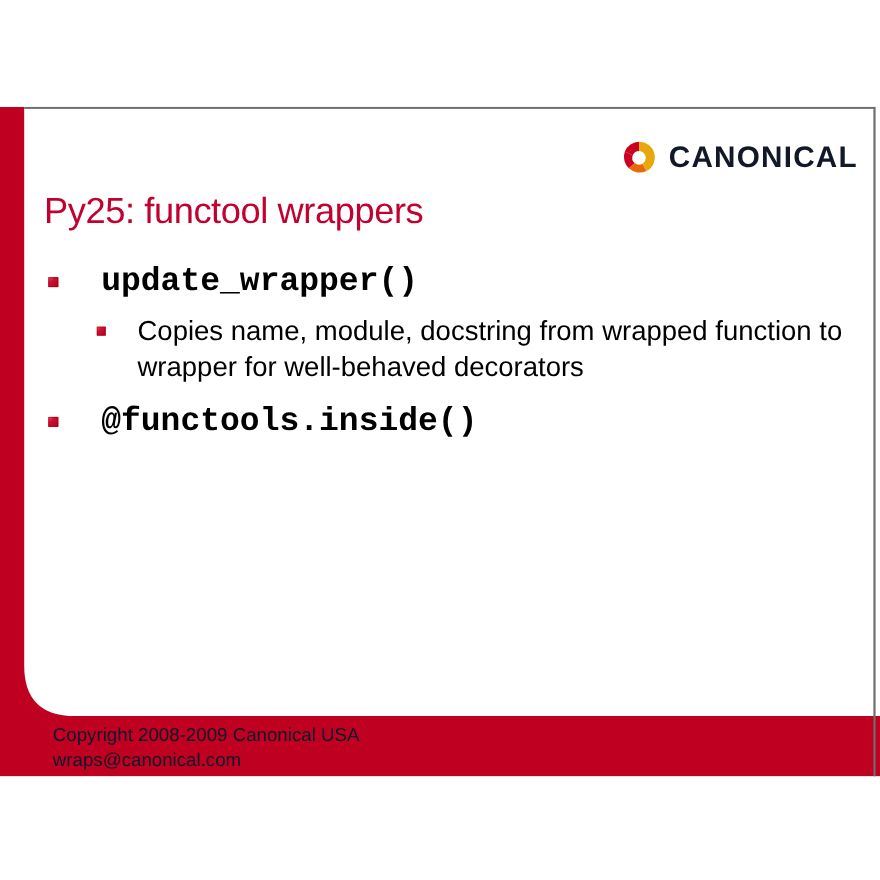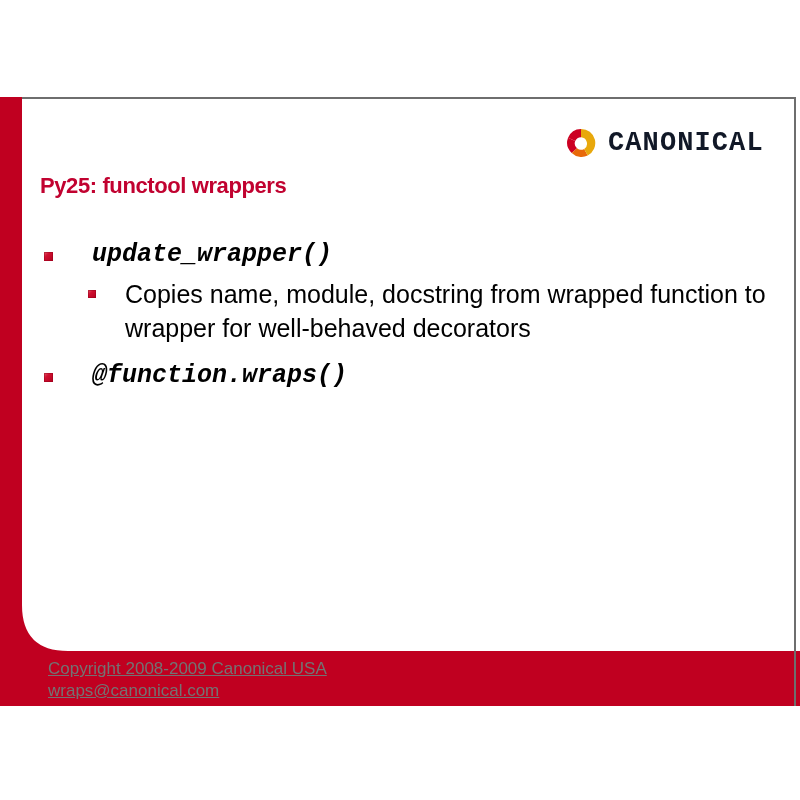--- a/index.html
+++ b/index.html
@@ -55,22 +55,22 @@
     height: 609px;
     pointer-events: none;
   }
 
   
   .title {
     position: absolute;
     left: 40px;
     top: 76px;
     color: #c10230;
-    font-size: 22px;
-    font-weight: bold;
+    font-size: 33px;
+    font-weight: normal;
     font-family: "Liberation Sans", sans-serif;
     letter-spacing: -0.4px;
     white-space: nowrap;
   }
 
   
   .body {
     position: absolute;
     left: 36px;
     top: 142px;
@@ -78,22 +78,21 @@
   }
 
   .l1 {
     position: relative;
     padding-left: 56px;
     margin-bottom: 8px;
   }
   .l1 .txt {
     font-family: "Liberation Mono", "DejaVu Sans Mono", monospace;
     font-weight: bold;
-    font-style: italic;
-    font-size: 25px;
+    font-size: 30px;
     color: #000000;
     line-height: 1.25;
     white-space: nowrap;
   }
   .l1 .bullet {
     position: absolute;
     left: 8px;
     top: 13px;
     width: 9px;
     height: 9px;
@@ -133,43 +132,42 @@
     left: 48px;
     top: 561px;
     width: 600px;
     height: 48px;
     overflow: hidden;
     line-height: 22px;
   }
   .footer div {
     font-family: "Liberation Sans", sans-serif;
     font-size: 17px;
-    color: #737373;
+    color: #0f172a;
     white-space: nowrap;
-    text-decoration: underline;
   }
 
   
   .logo {
     position: absolute;
     left: 565px;
     top: 26px;
     width: 215px;
     height: 40px;
     display: flex;
     align-items: center;
   }
   .logo-mark {
     width: 32px;
     height: 32px;
     flex: 0 0 auto;
   }
   .logo-word {
     margin-left: 11px;
-    font-family: Liberation Mono, monospace;
+    font-family: Liberation Sans, sans-serif;
     font-weight: bold;
     font-size: 27px;
     letter-spacing: 1.1px;
     color: #111827;
     line-height: 1;
   }
 </style>
 </head>
 <body>
 
@@ -205,21 +203,21 @@
       <span class="txt">update_wrapper()</span>
     </div>
 
     <div class="l2">
       <span class="bullet sq"></span>
       <span class="txt">Copies name, module, docstring from wrapped function to wrapper for well-behaved decorators</span>
     </div>
 
     <div class="l1">
       <span class="bullet sq"></span>
-      <span class="txt">@function.wraps()</span>
+      <span class="txt">@functools.inside()</span>
     </div>
 
 
   </div>
 
   <div class="footer">
     <div>Copyright 2008-2009 Canonical USA</div>
     <div>wraps@canonical.com</div>
   </div>
 

